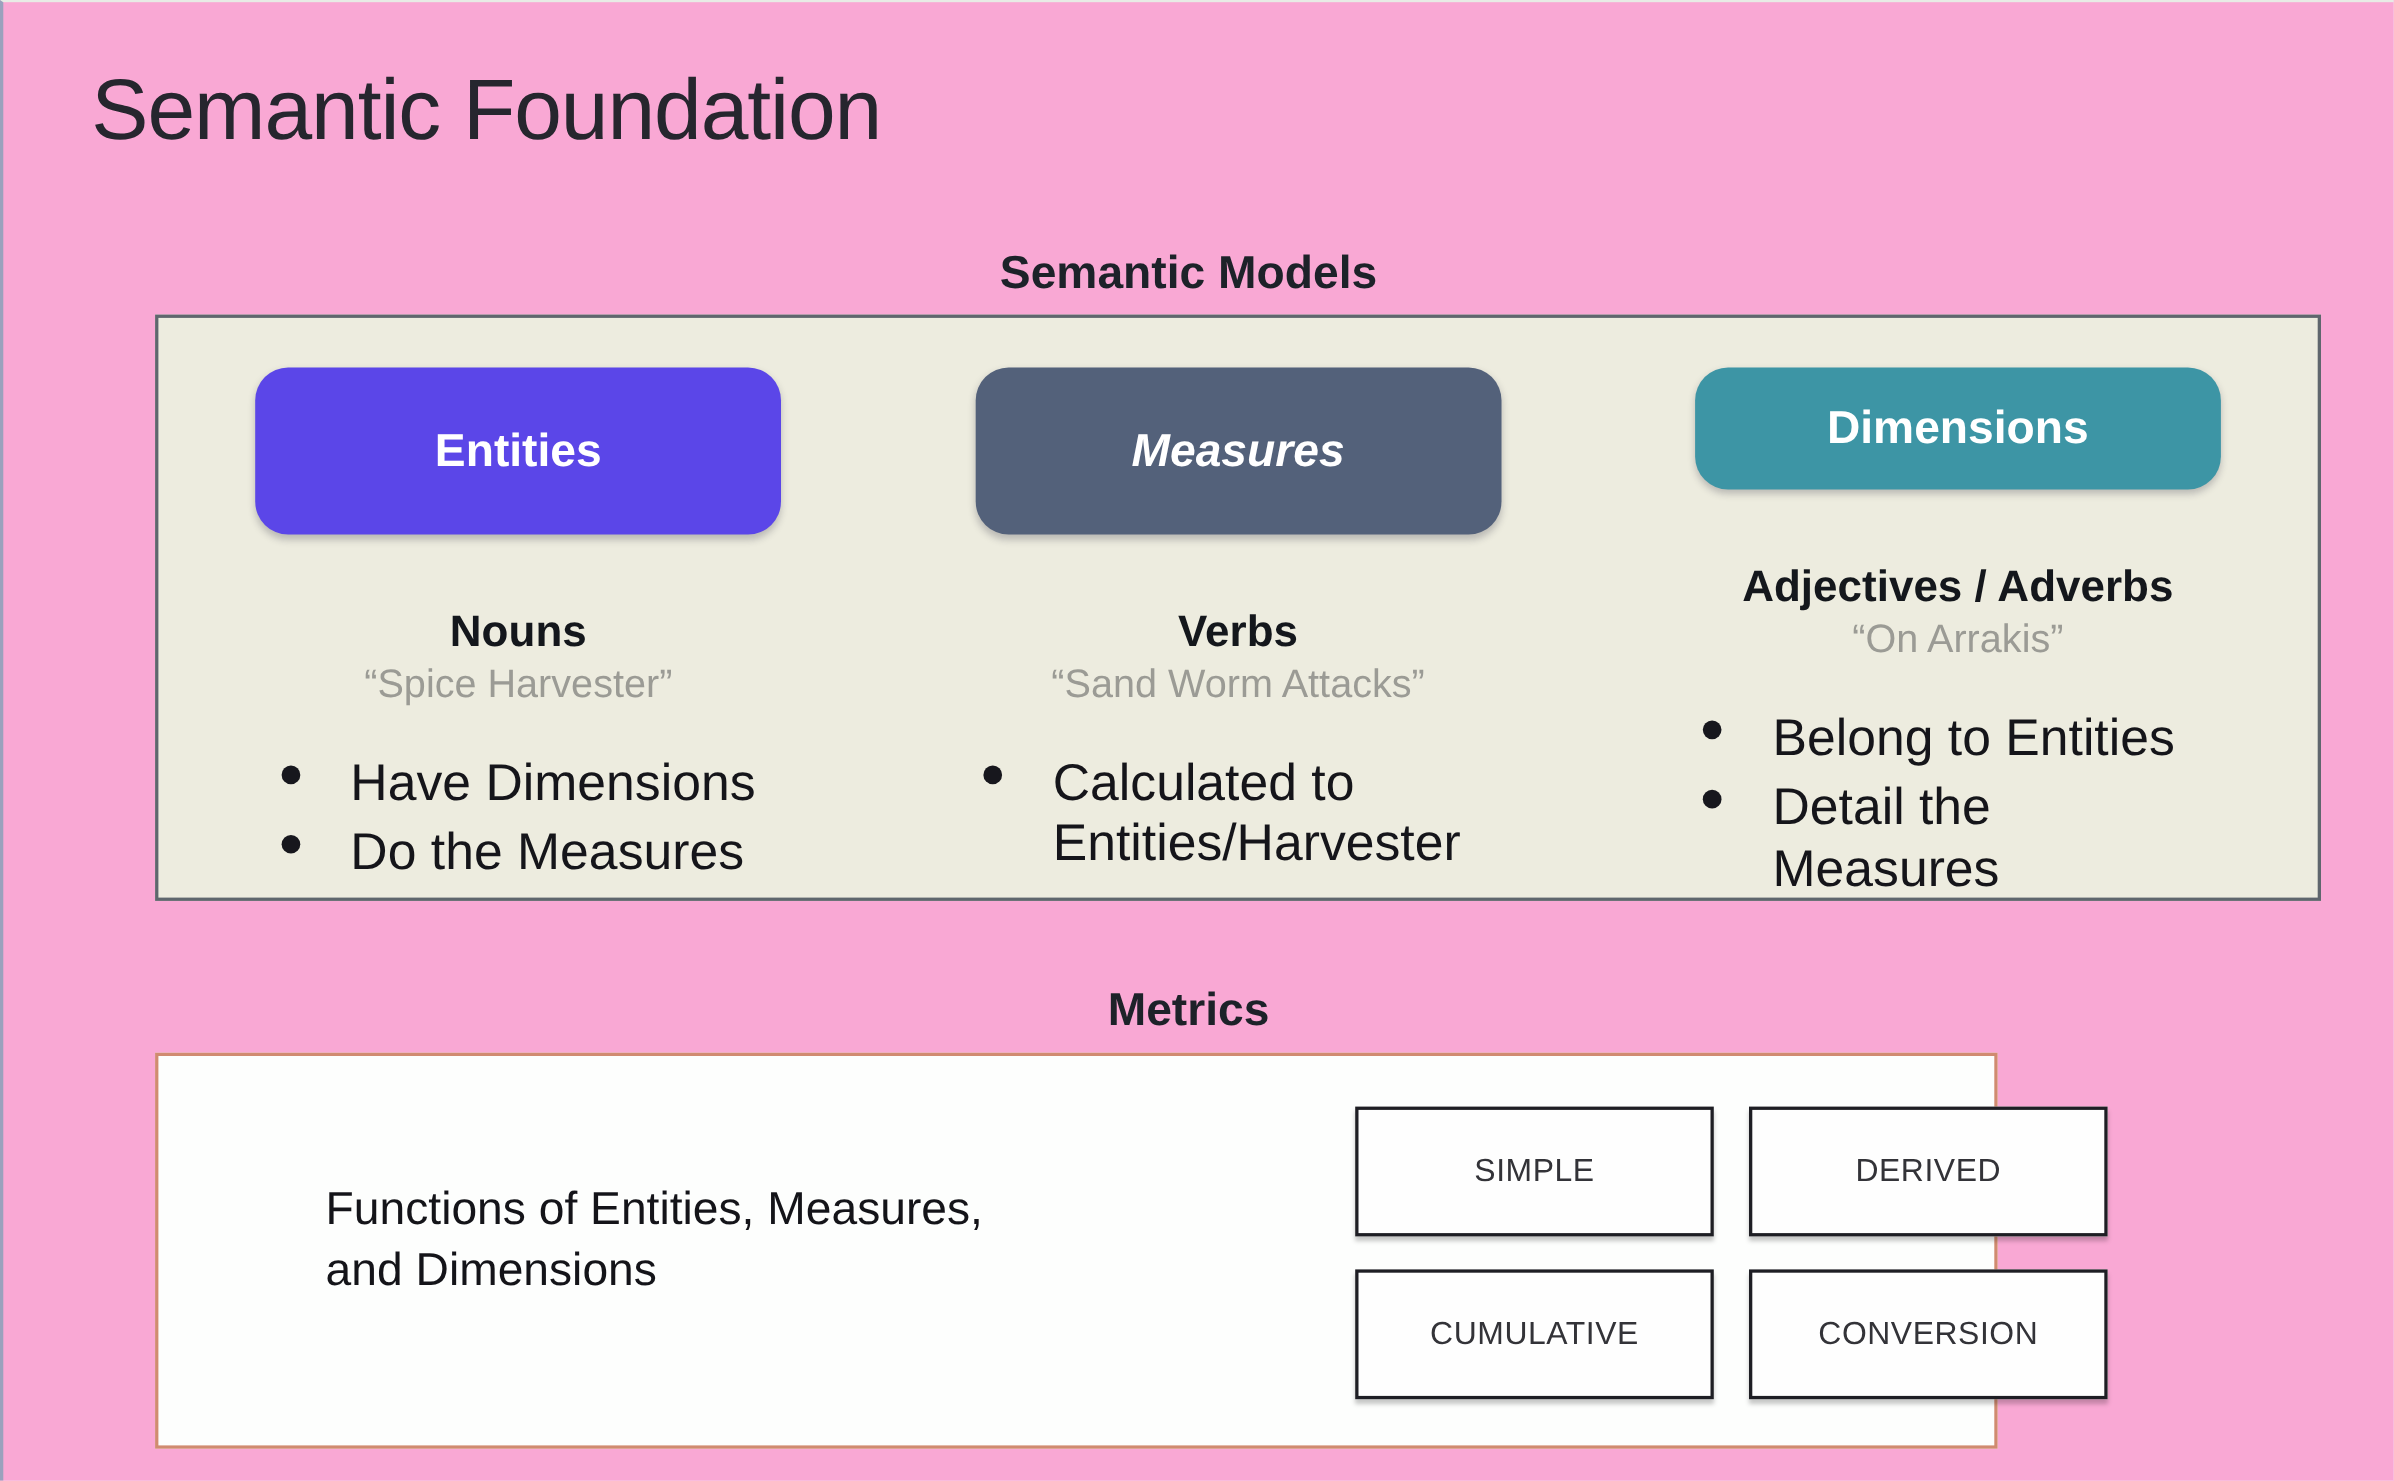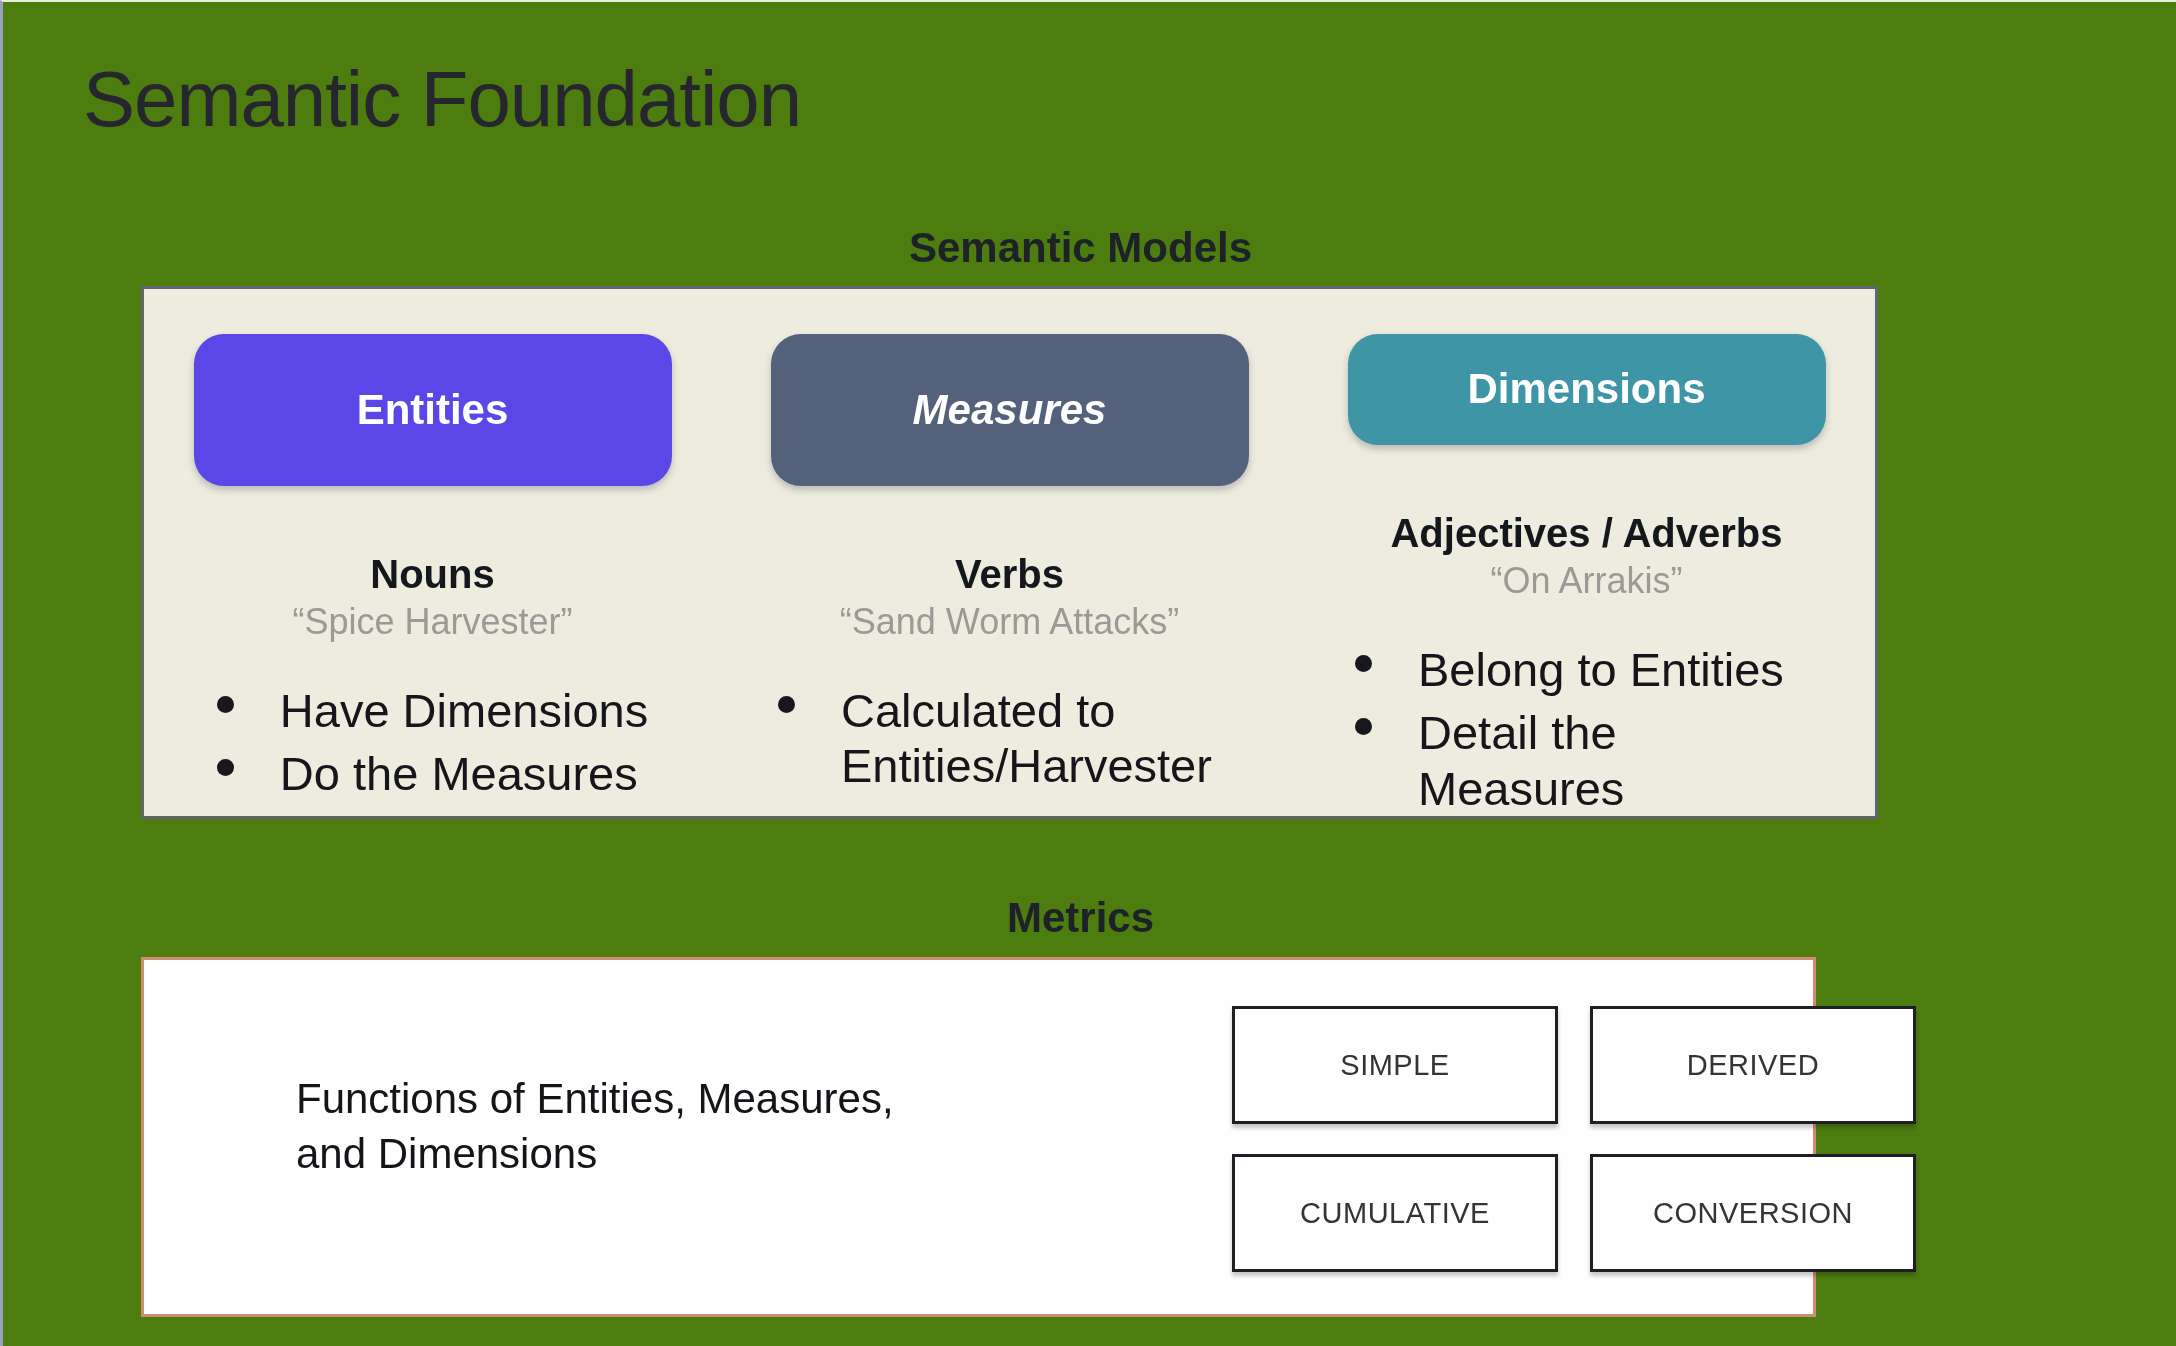--- a/index.html
+++ b/index.html
@@ -6,21 +6,21 @@
   body {
     width: 2176px; height: 1346px;
     background: #fbfdfb;
     font-family: "Liberation Sans", sans-serif;
     color: #1c1c22;
     overflow: hidden;
   }
   .slide {
     position: relative;
     width: 2176px; height: 1346px;
-    background: #4d7c0f;
+    background: #f9a8d4;
     border-left: 3px solid #9aa1bd;
     border-top: 2px solid #e8ece6;
     box-sizing: border-box;
   }
   .slide-title {
     position: absolute;
     left: 80px; top: 52px;
     font-size: 78px;
     font-weight: 400;
     letter-spacing: -1px;
@@ -33,21 +33,21 @@
     font-size: 42px;
     font-weight: 700;
     color: #1d2229;
   }
   .models-heading { top: 222px; }
   .metrics-heading { top: 892px; }
 
   .models-box {
     position: absolute;
     left: 138px; top: 284px;
-    width: 1737px; height: 533px;
+    width: 1969px; height: 533px;
     box-sizing: border-box;
     background: #edecdf;
     border: 3px solid #5f666d;
     display: flex;
     padding-top: 45px;
     justify-content: flex-end;
   }
   .model-col {
     flex: 1 1 0;
     display: flex;

